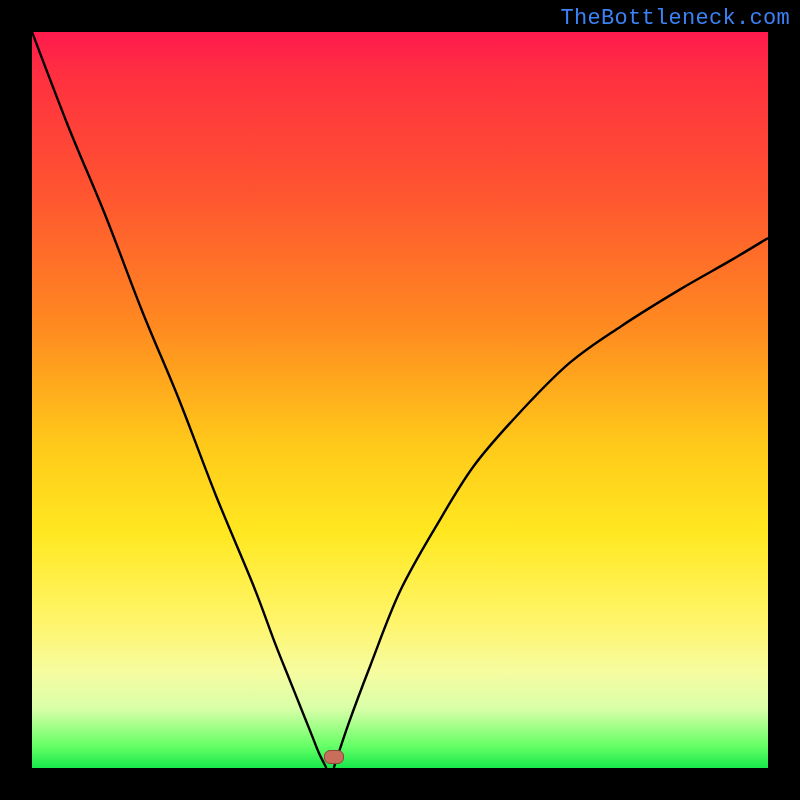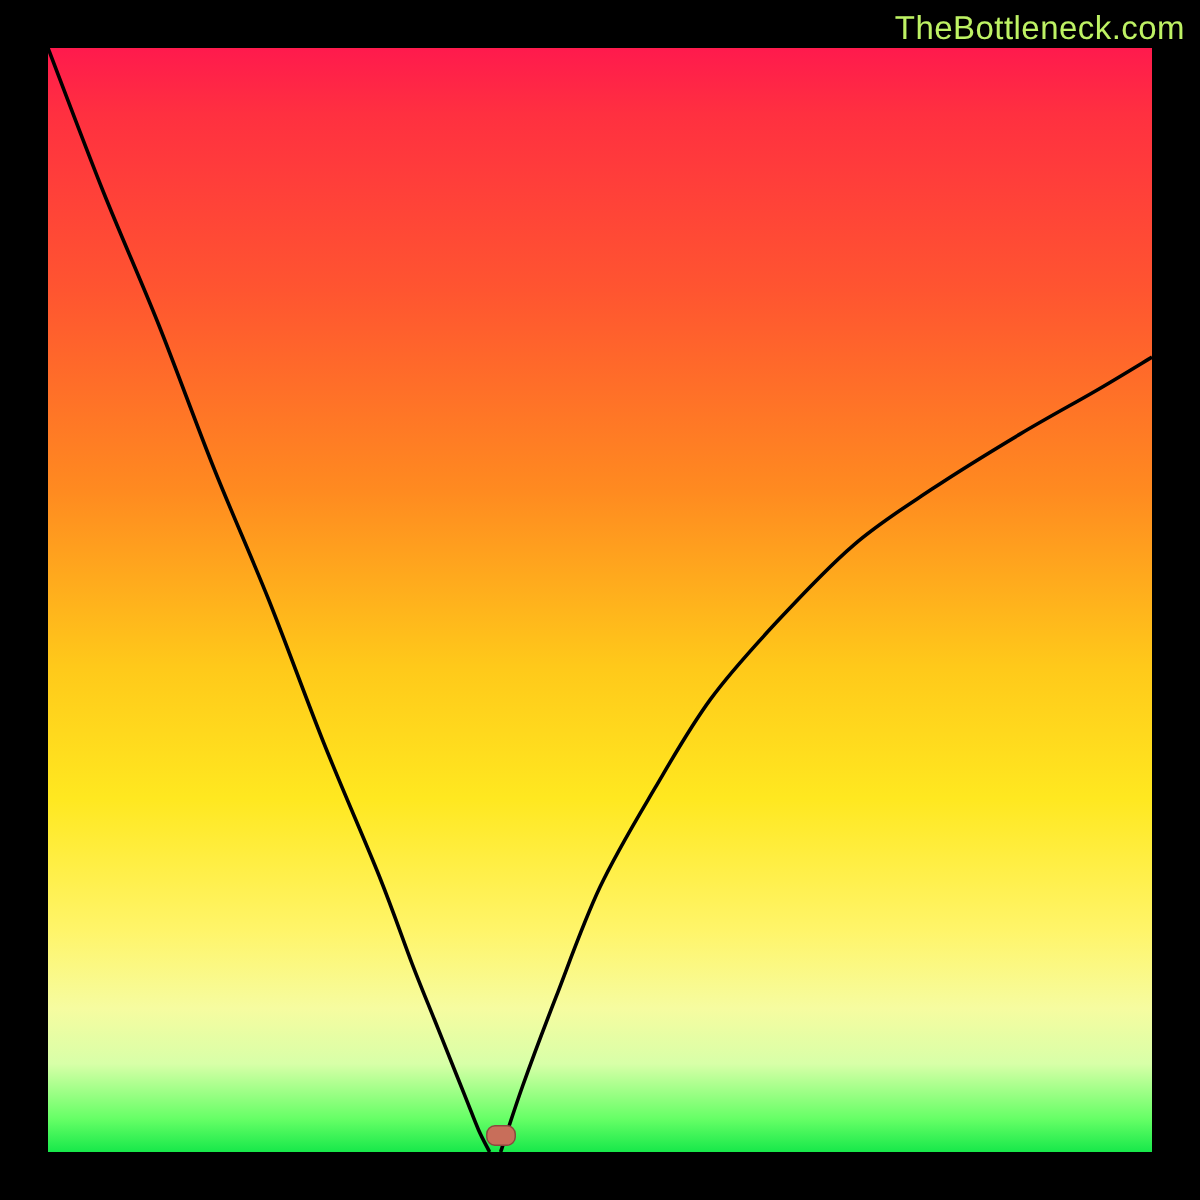--- a/index.html
+++ b/index.html
@@ -54,24 +54,24 @@
     height: 12px;
     border-radius: 6px;
     background: #c86e5a;
     border: 1px solid #8a4a3f;
     transform: translate(-50%, -50%);
   }
   .watermark {
     position: absolute;
     top: 6px;
     right: 10px;
-    color: #bef264;
+    color: #3b82f6;
     font-size: 22px;
     letter-spacing: 0.3px;
-    font-family: Liberation Sans, sans-serif;
+    font-family: Liberation Mono, monospace;
   }
 </style>
 </head>
 <body>
 
 <div class="frame">
 
   <div class="plot-area">
 
     <svg class="curve-svg" viewBox="0 0 736 736" preserveAspectRatio="none">

